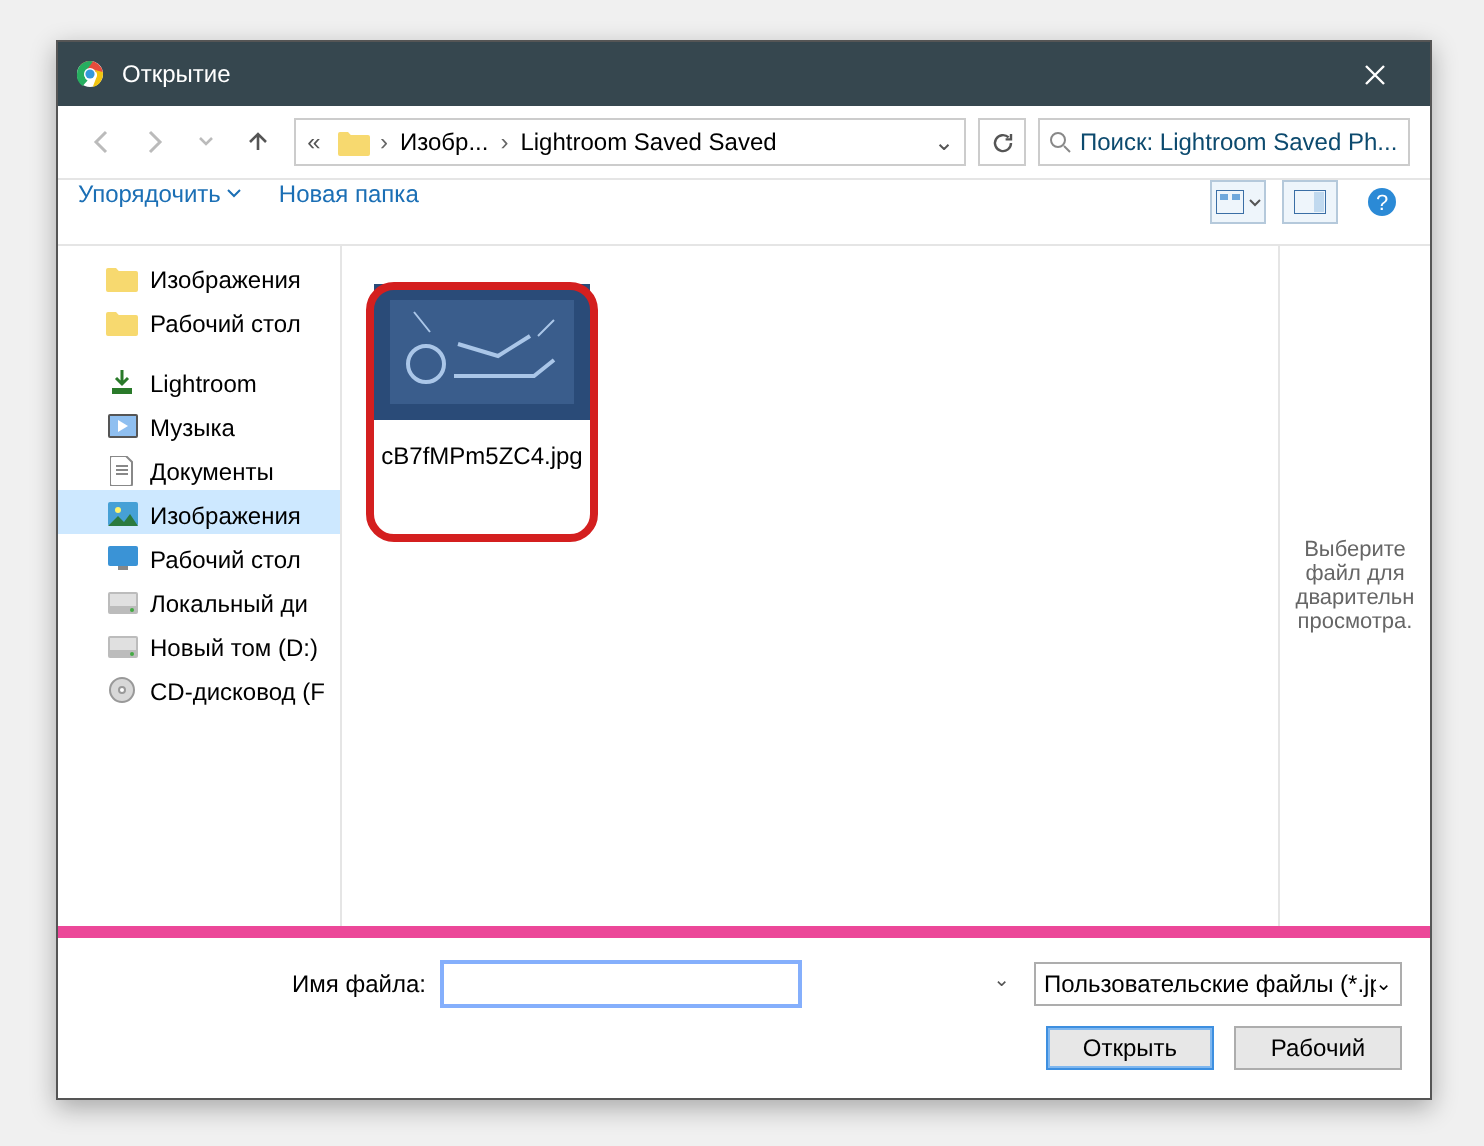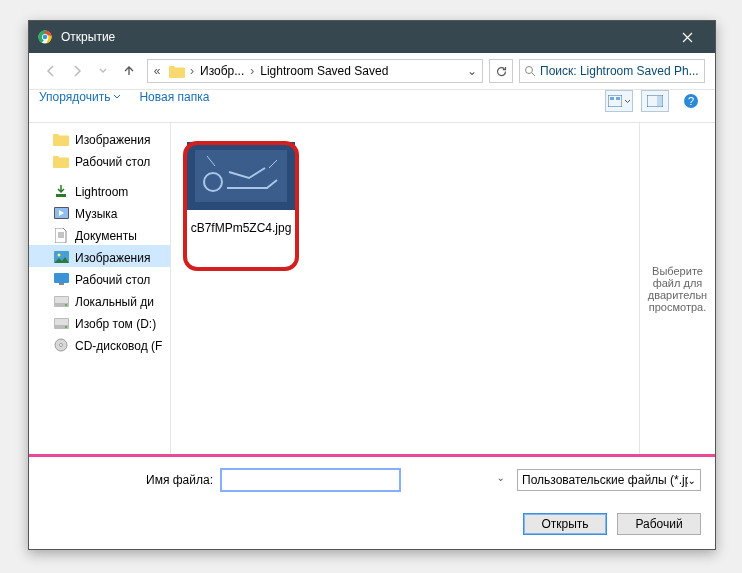--- a/index.html
+++ b/index.html
@@ -30,21 +30,21 @@
 .tree-item { display:flex; align-items:flex-end; gap:6px; padding:2px 4px 2px 10px; height:22px; white-space:nowrap; overflow:hidden; }
 .tree-item.indent { padding-left:24px; }
 .tree-item.selected { background:#cde8ff; }
 .tree-icon { width:16px; height:16px; flex-shrink:0; display:flex; align-items:center; justify-content:center; }
 .filearea { flex:1; display:flex; }
 .files { flex:1; padding:14px 10px; display:flex; gap:18px; align-items:flex-start; }
 .file { width:120px; display:flex; flex-direction:column; align-items:center; gap:6px; font-size:12px; text-align:center; position:relative;}
 .thumb { width:108px; height:78px; display:flex; align-items:center; justify-content:center; }
 .highlight { position:absolute; top:4px; left:2px; width:116px; height:130px; border:4px solid #d41f1f; border-radius:14px; pointer-events:none; }
 .preview { width:76px; border-left:1px solid #e5e5e5; display:flex; align-items:center; justify-content:flex-end; font-size:11px; color:#666; text-align:center; padding:6px; }
-.footer { border-top:3px solid #ec4899; padding:12px 14px 14px; display:flex; flex-direction:column; gap:22px; font-size:12px;}
+.footer { border-top:6px solid #ec4899; padding:12px 14px 14px; display:flex; flex-direction:column; gap:10px; font-size:12px;}
 .row1 { display:flex; align-items:center; gap:8px; }
 .row1 .lbl { width: 170px; text-align:right; }
 .fname { flex:1; height:22px; border:1px solid #7a9ccf; outline:2px solid #85affc; outline-offset:-1px; padding:0 18px 0 4px; font-size:12px; position:relative;}
 .fname-wrap{ flex:1; position:relative; }
 .fname-drop{ position:absolute; right:4px; top:3px; font-size:10px; color:#555; }
 .filter { width:184px; height:22px; border:1px solid #adadad; display:flex; align-items:center; padding:0 4px; justify-content:space-between;}
 .row2 { display:flex; justify-content:flex-end; gap:10px; }
 .btn { width:84px; height:22px; border:1px solid #adadad; background:#e7e7e7; display:flex; align-items:center; justify-content:center; font-size:12px; }
 .btn.primary { border-color:#3d8fe0; box-shadow: inset 0 0 0 1px #7fb7ef; margin-left: 30px; }
 svg { display:block; }
@@ -233,21 +233,21 @@
         <span>Локальный ди</span>
       </div>
       <div class="tree-item indent">
         <span class="tree-icon">
             <svg width="15" height="11" viewBox="0 0 15 11">
               <rect width="15" height="11" fill="#bcbcbc" rx="1"></rect>
               <rect x="1" y="1" width="13" height="6" fill="#e0e0e0"></rect>
               <circle cx="12" cy="9" r="1" fill="#4a4"></circle>
             </svg>
           </span>
-        <span>Изобр том (D:)</span>
+        <span>Новый том (D:)</span>
       </div>
       <div class="tree-item indent">
         <span class="tree-icon">
             <svg width="14" height="14" viewBox="0 0 14 14">
               <circle cx="7" cy="7" r="6" fill="#d8d8d8" stroke="#999"></circle>
               <circle cx="7" cy="7" r="1.5" fill="#fff" stroke="#999"></circle>
             </svg>
           </span>
         <span>CD-дисковод (F</span>
       </div>

